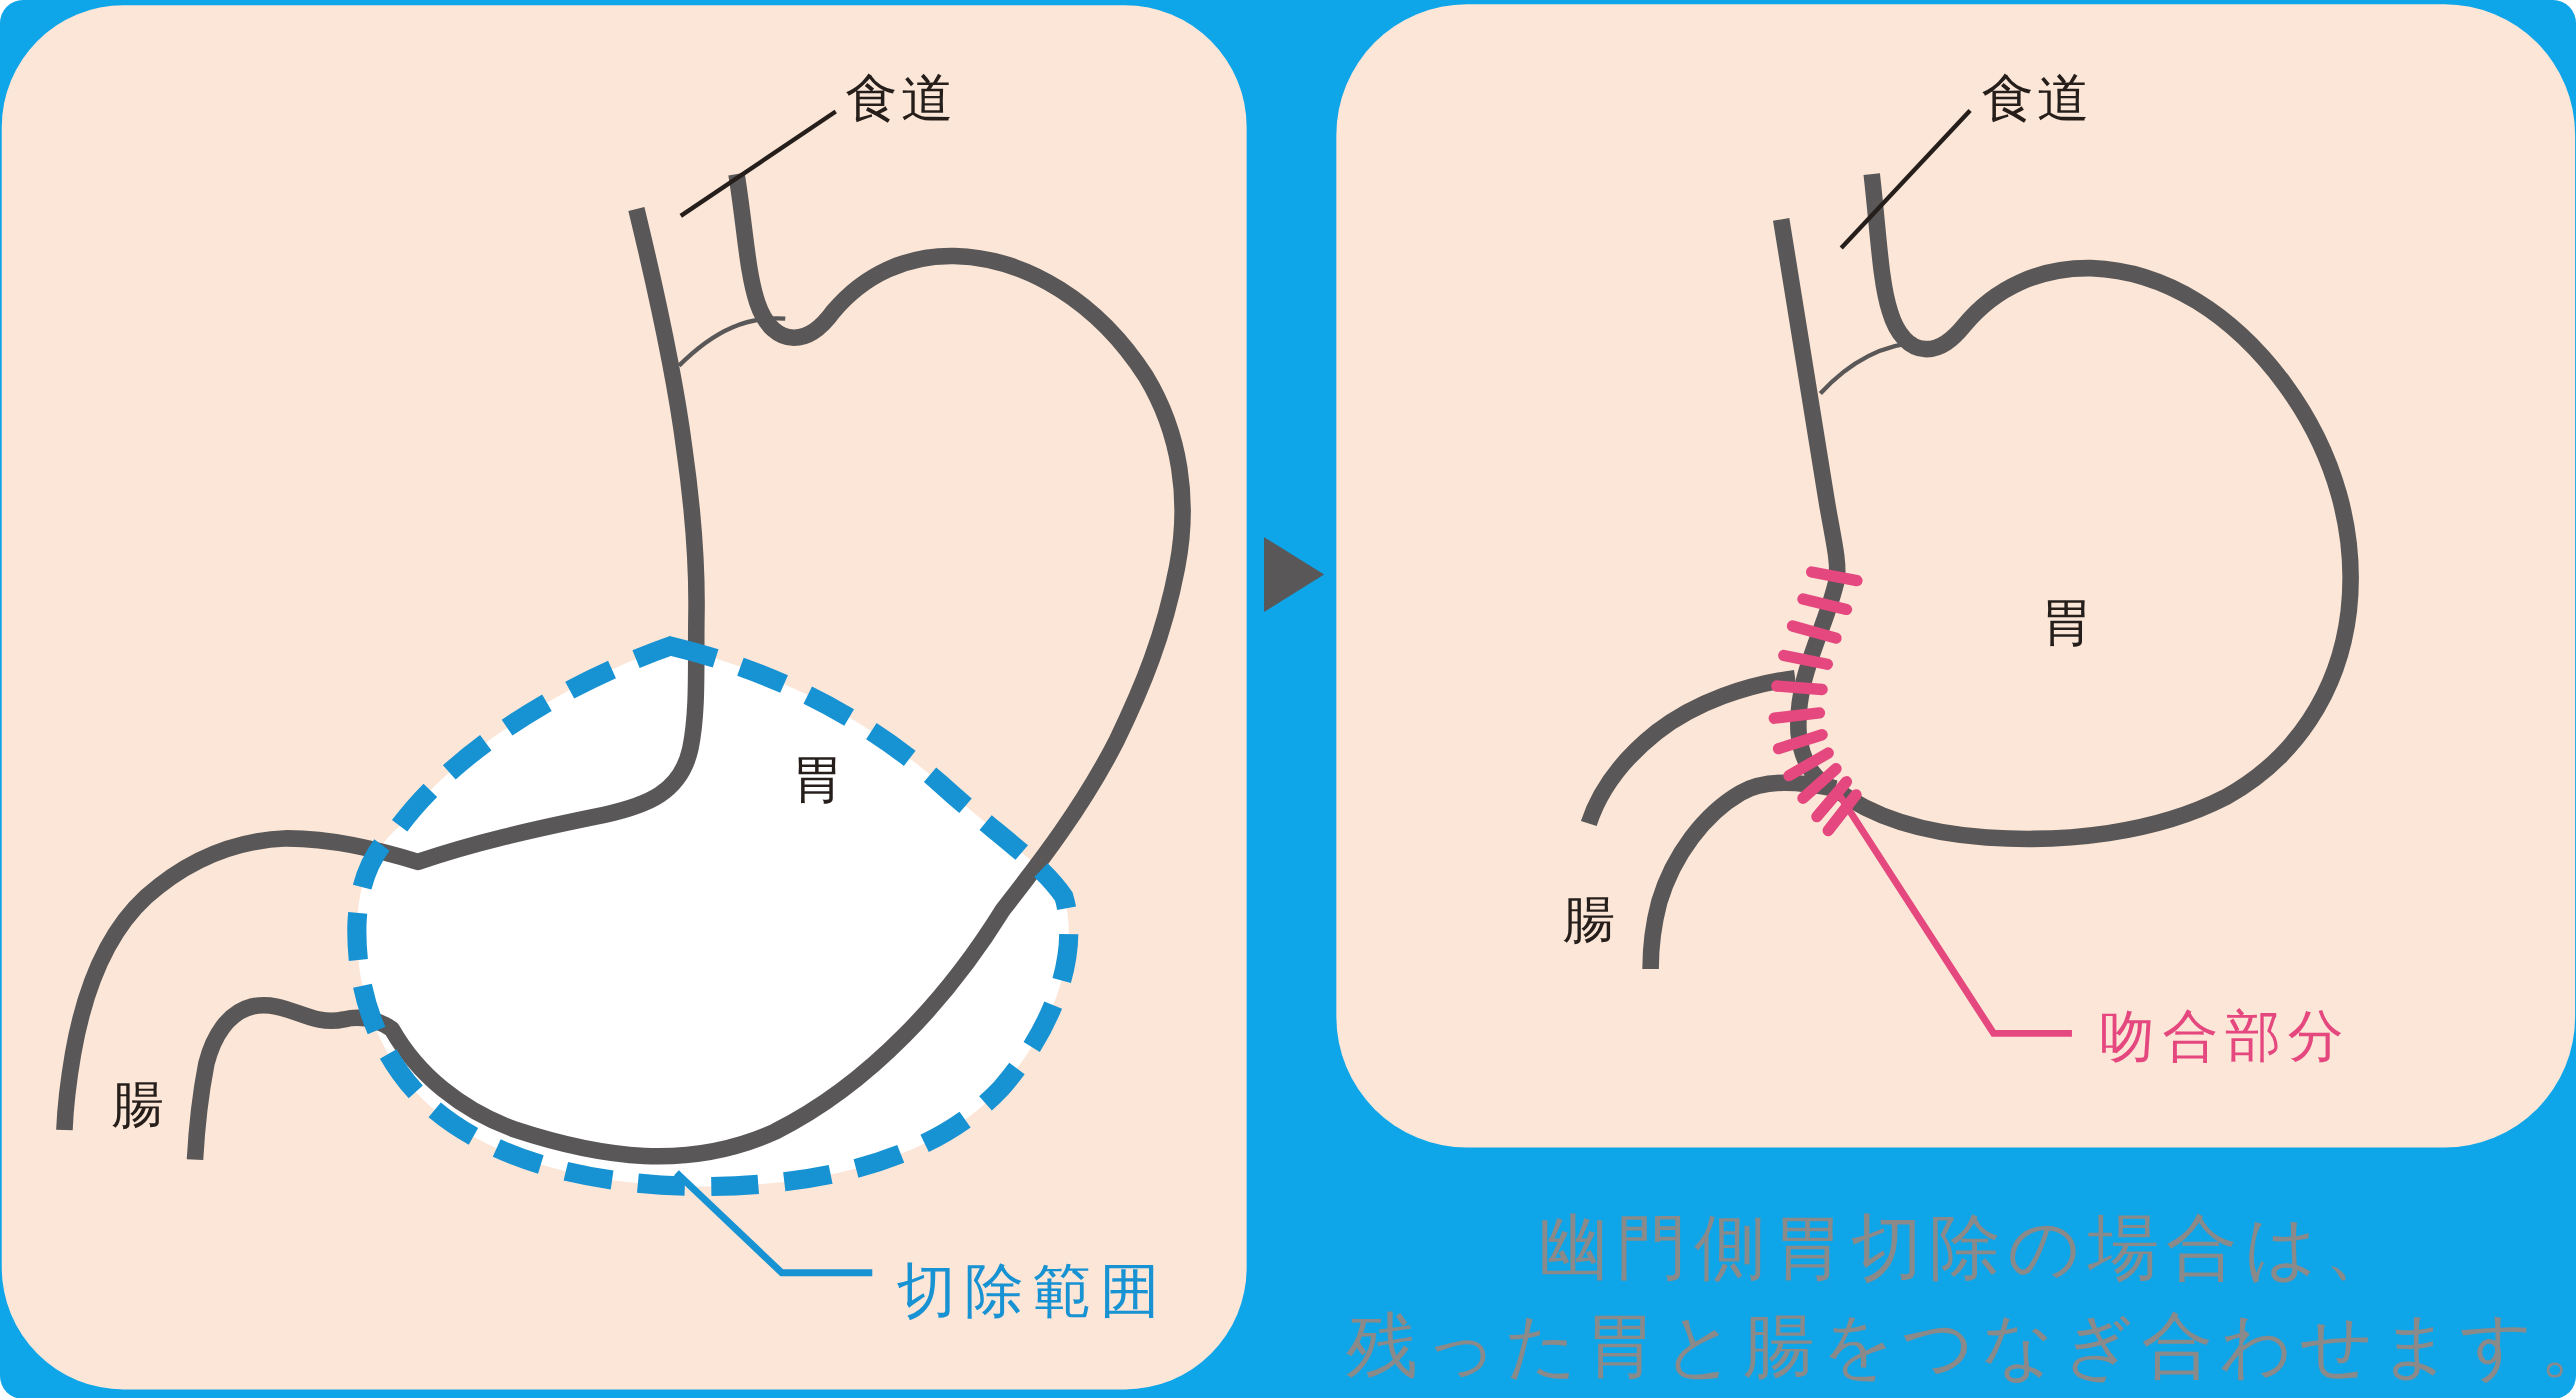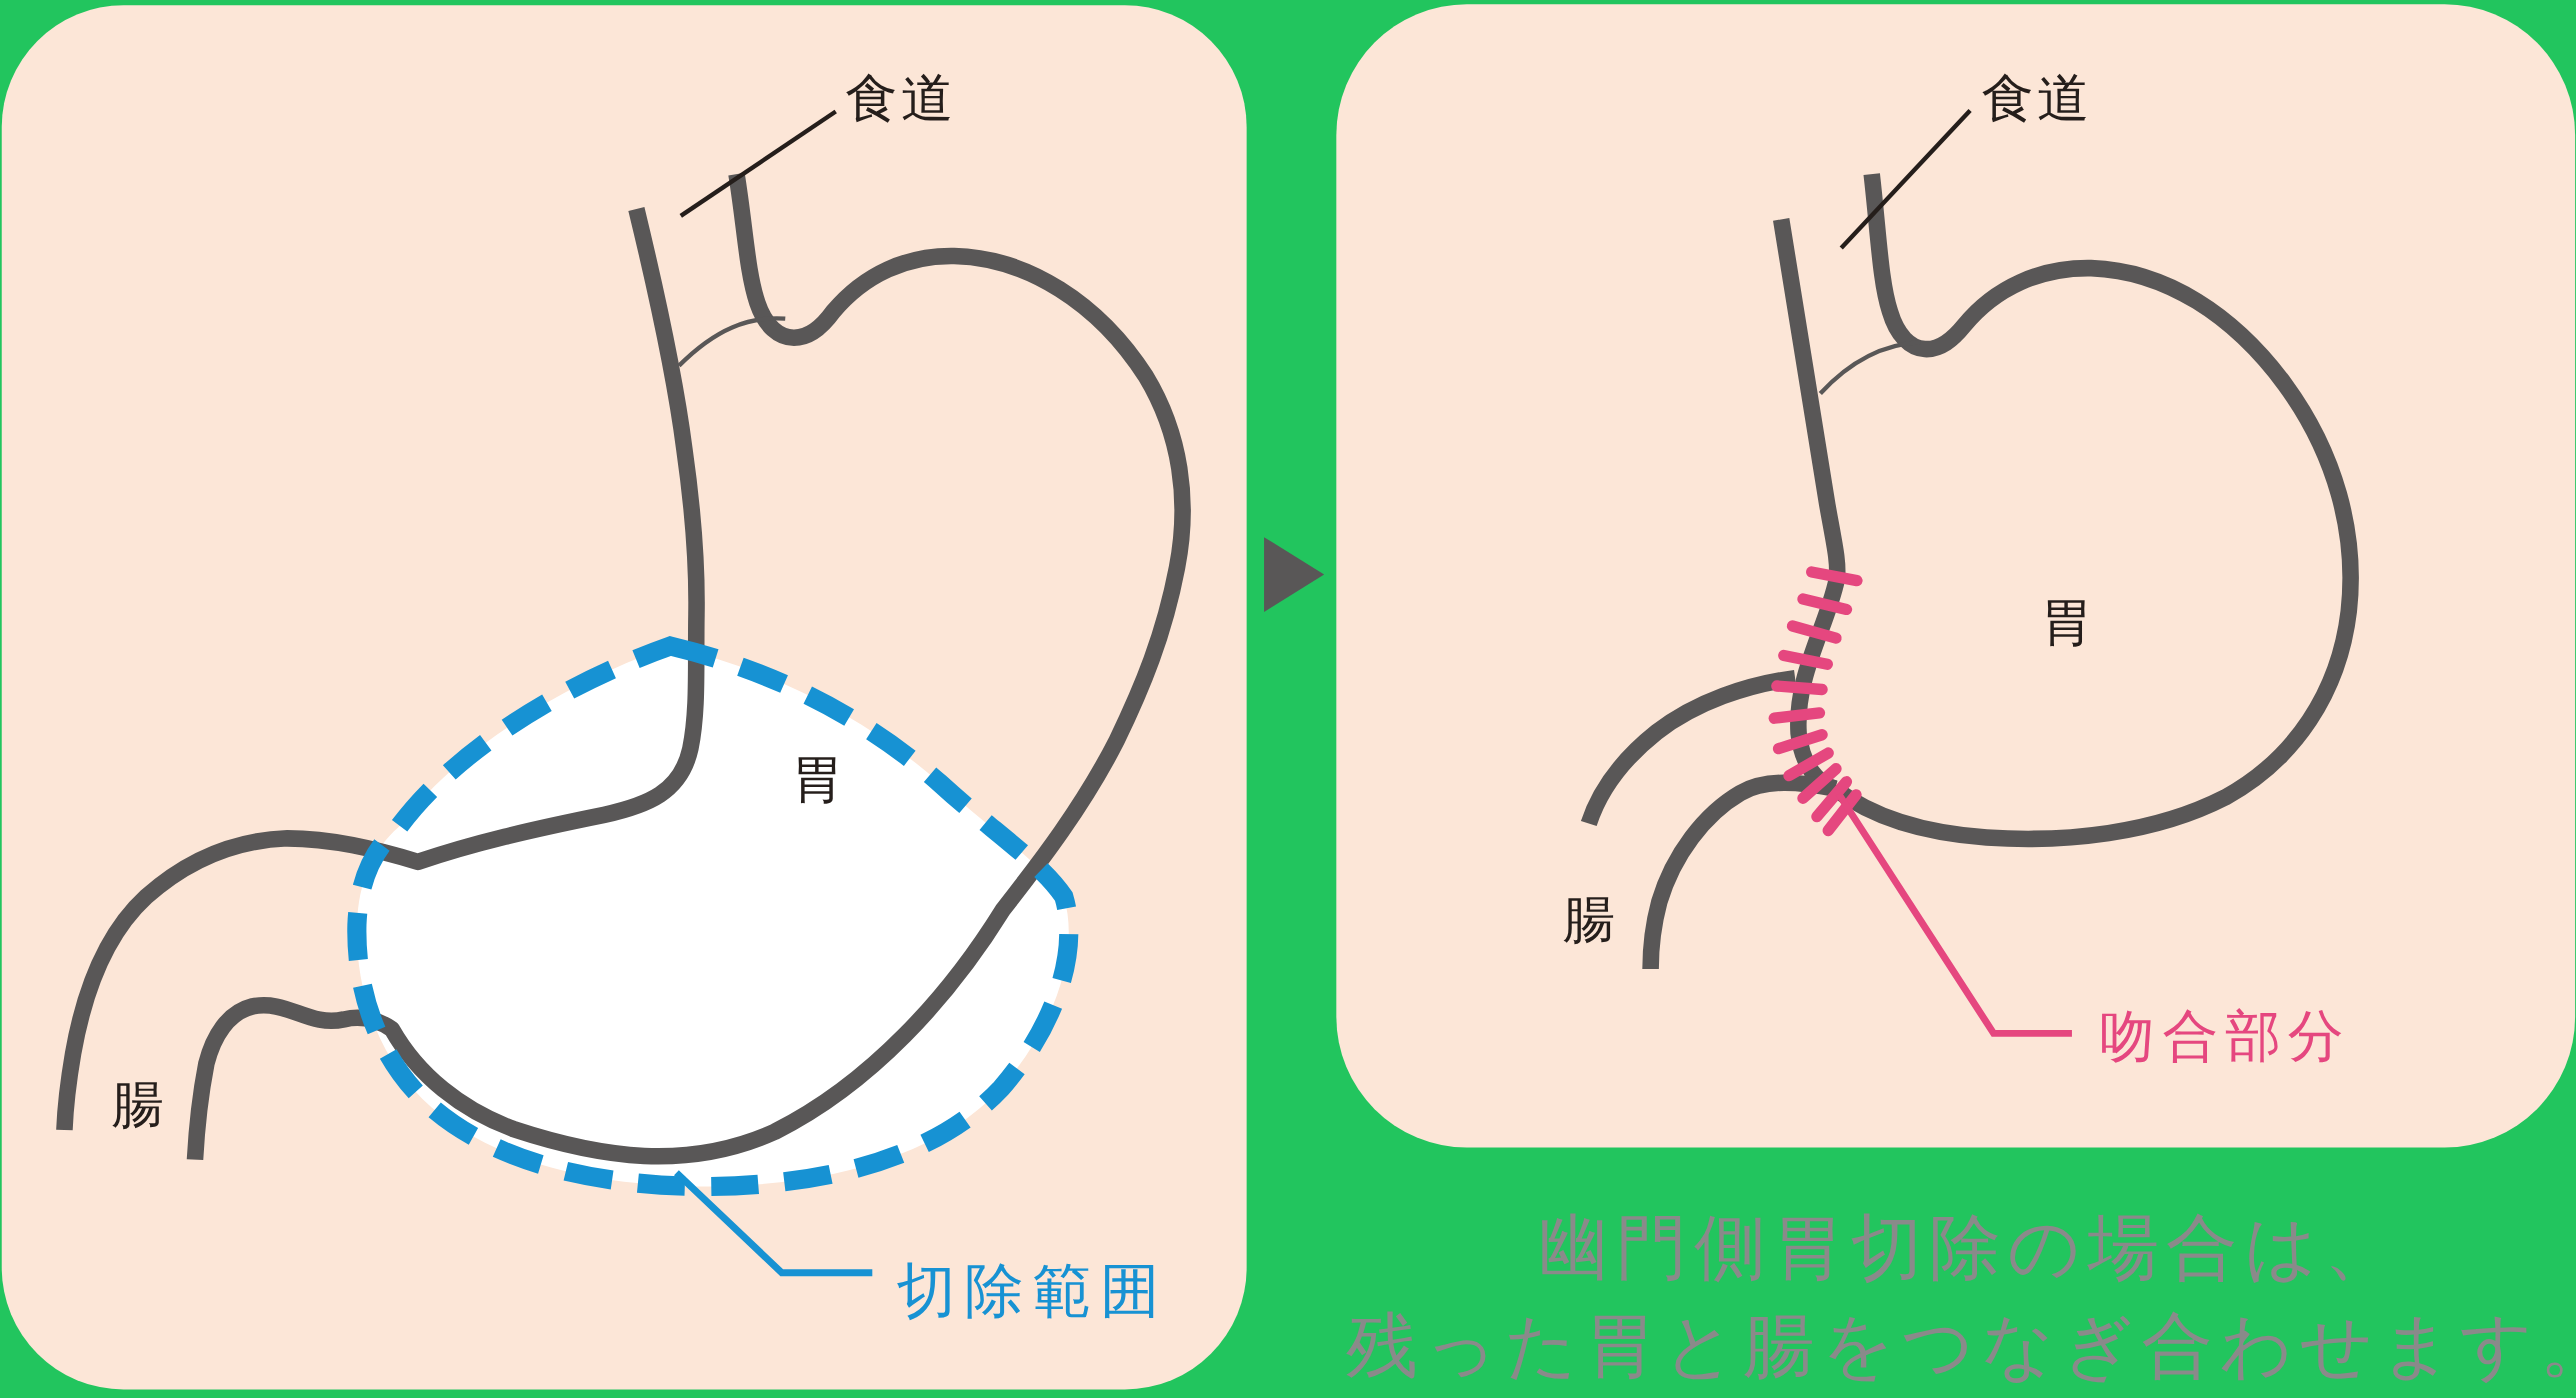--- a/index.html
+++ b/index.html
@@ -4,23 +4,24 @@
 <style>
   html, body {
     margin: 0;
     padding: 0;
     background: #ffffff;
   }
   .stage {
     position: relative;
     width: 2576px;
     height: 1399px;
-    background: #22c55e;
+    background: #0ea5e9;
     overflow: hidden;
     font-family: "Liberation Sans", "DejaVu Sans", sans-serif;
+    border-radius: 23px;
   }
   svg { display: block; }
 
   .panel { fill: #fce6d7; }
 
   .anatomy {
     fill: none;
     stroke: #595757;
     stroke-width: 19;
     stroke-linecap: butt;

